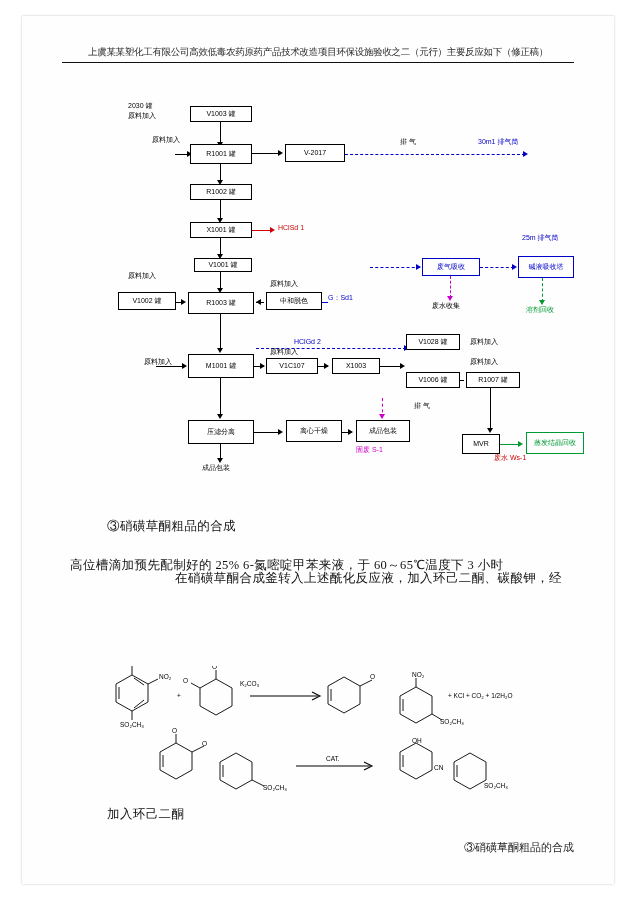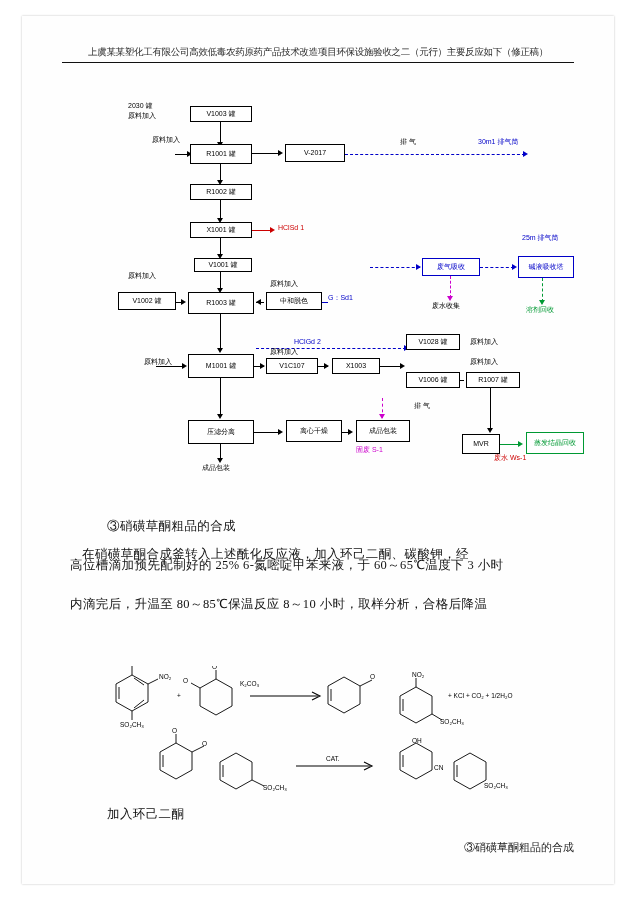--- a/index.html
+++ b/index.html
@@ -292,23 +292,22 @@
       <div class="arrow ar-d" style="left:417px; top:352px;"></div>
       <div class="node green" style="left:456px; top:356px; width:58px; height:22px;">蒸发结晶回收</div>
       <div class="ln green" style="left:430px; top:368px; width:20px; height:1px;"></div>
       <div class="arrow ar-r green" style="left:448px; top:365px;"></div>
       <div class="lbl red" style="left:424px; top:378px;">废水 Ws-1</div>
       <div class="lbl" style="left:344px; top:326px;">排 气</div>
     </div>
 
 
     <div class="para indent2" style="left:60px; top:500px; width:480px;">③硝磺草酮粗品的合成</div>
-    <div class="para" style="left:60px; top:528px; width:480px;">在硝磺草酮合成釜转入上述酰化反应液，加入环己二酮、碳酸钾，经</div>
+    <div class="para" style="left:60px; top:552px; width:480px;text-align:right;">在硝磺草酮合成釜转入上述酰化反应液，加入环己二酮、碳酸钾，经</div>
     <div class="para" style="left:48px; top:527px; width:500px;margin-top:12px;">高位槽滴加预先配制好的 25% 6-氮嘧啶甲苯来液，于 60～65℃温度下 3 小时</div>
-    <div class="para" style="left:48px; top:578px; width:500px;">内滴完后，升温至 80～85℃保温反应 8～10 小时，取样分析，合格后降温</div>
 
     <div class="chem">
       <svg width="480" height="135" viewBox="0 0 480 135">
         <g stroke="#000" fill="none" stroke-width="0.9">
 
           <polygon points="34,18 50,9 66,18 66,36 50,45 34,36"></polygon>
           <line x1="37" y1="21" x2="37" y2="33"></line>
           <line x1="52" y1="12" x2="62" y2="19"></line>
           <line x1="62" y1="34" x2="52" y2="42"></line>
 

